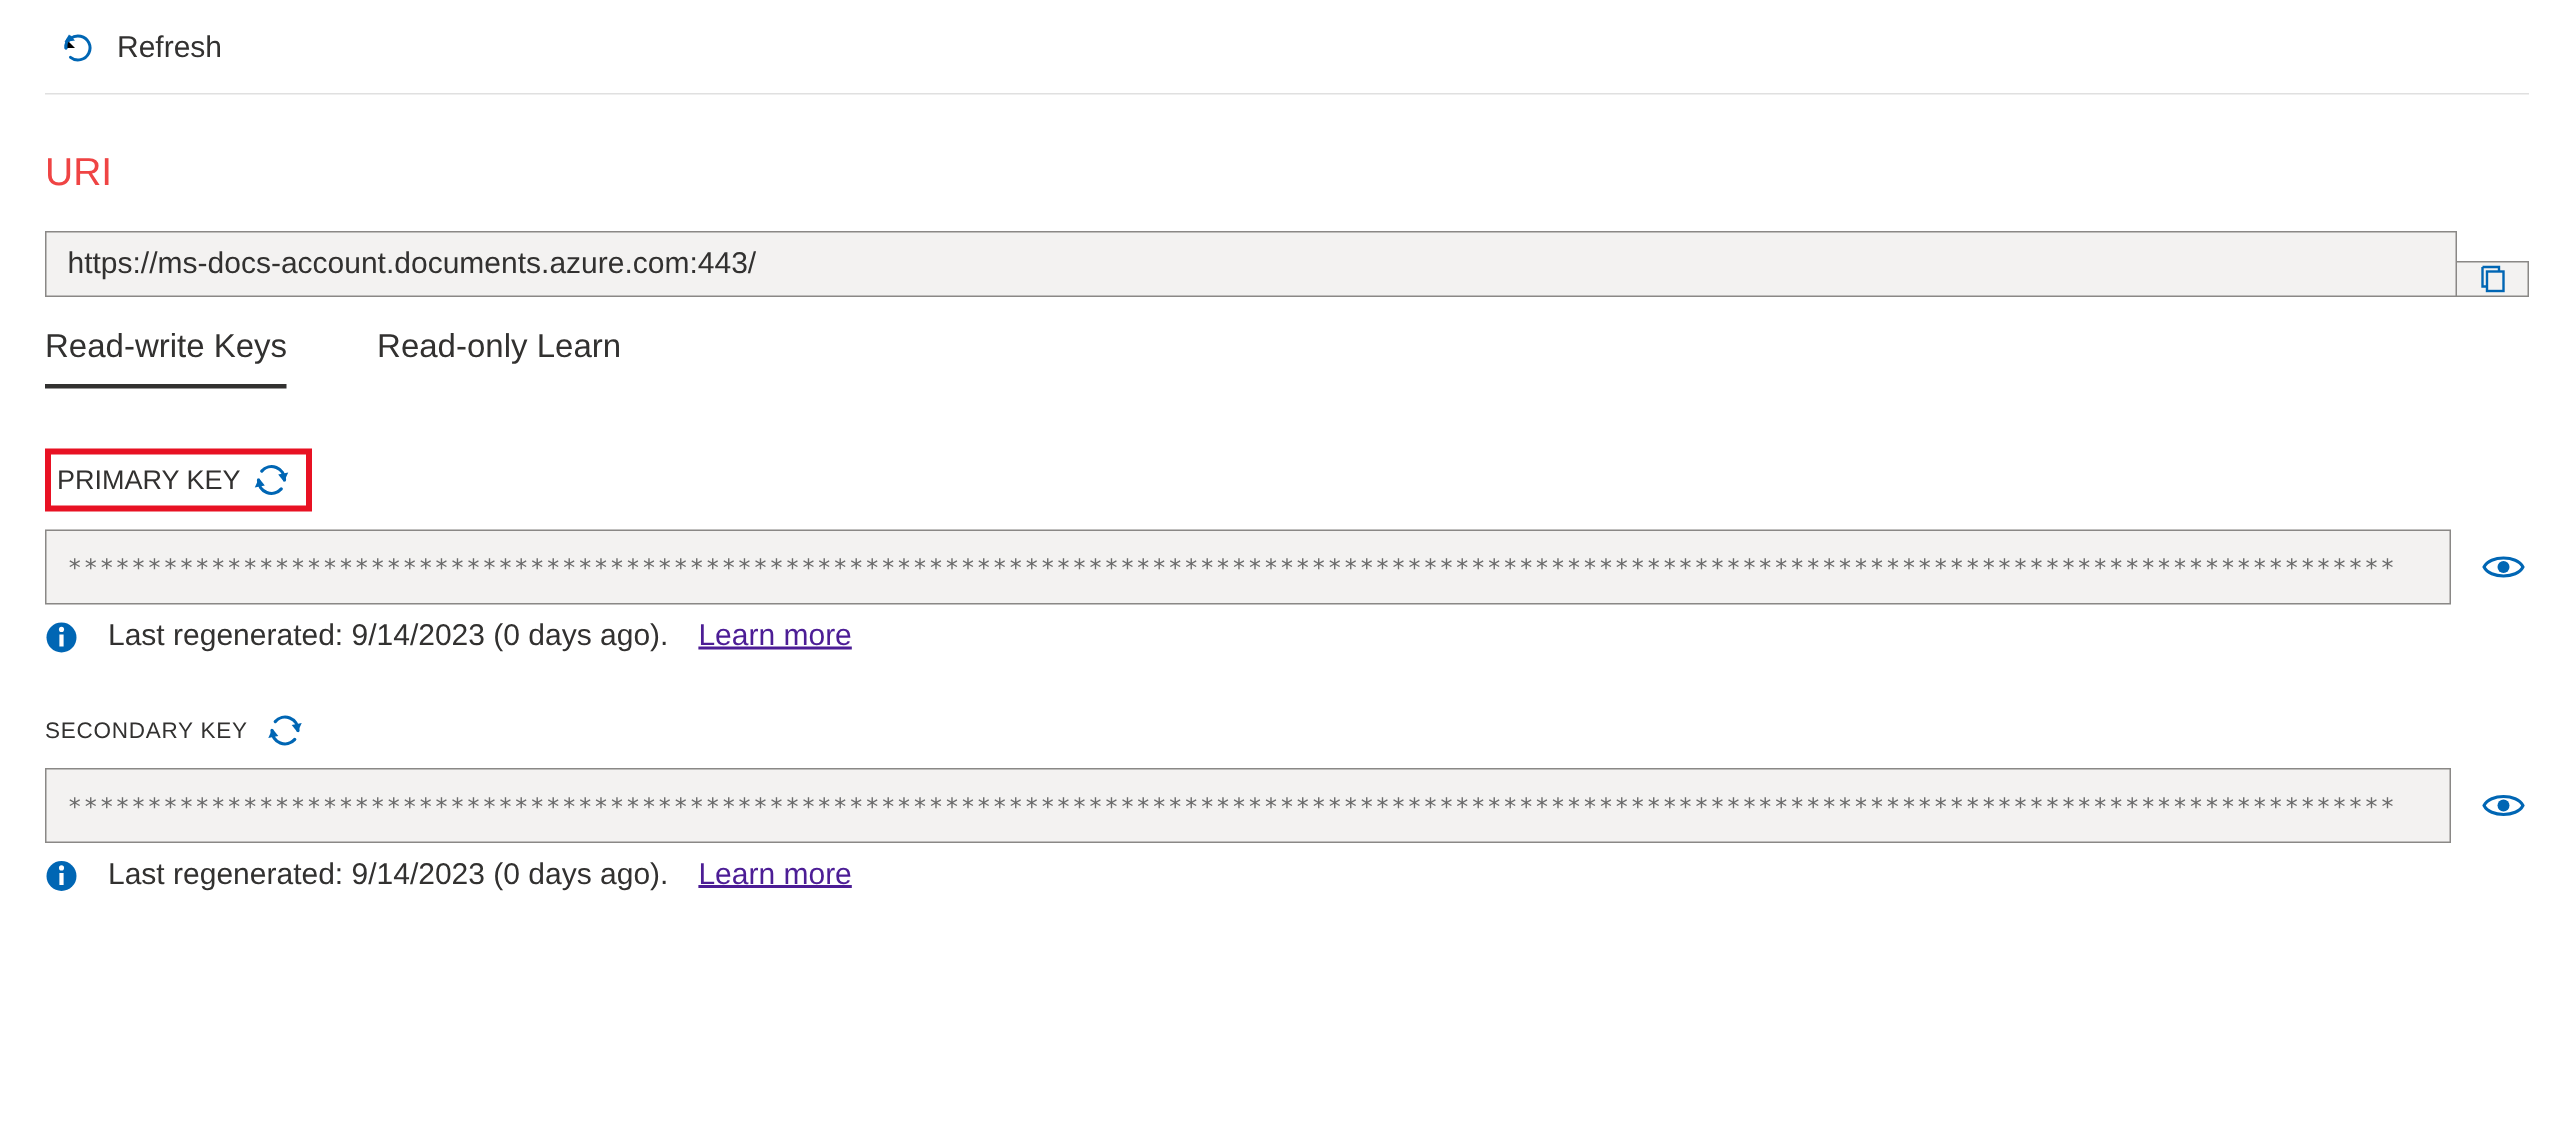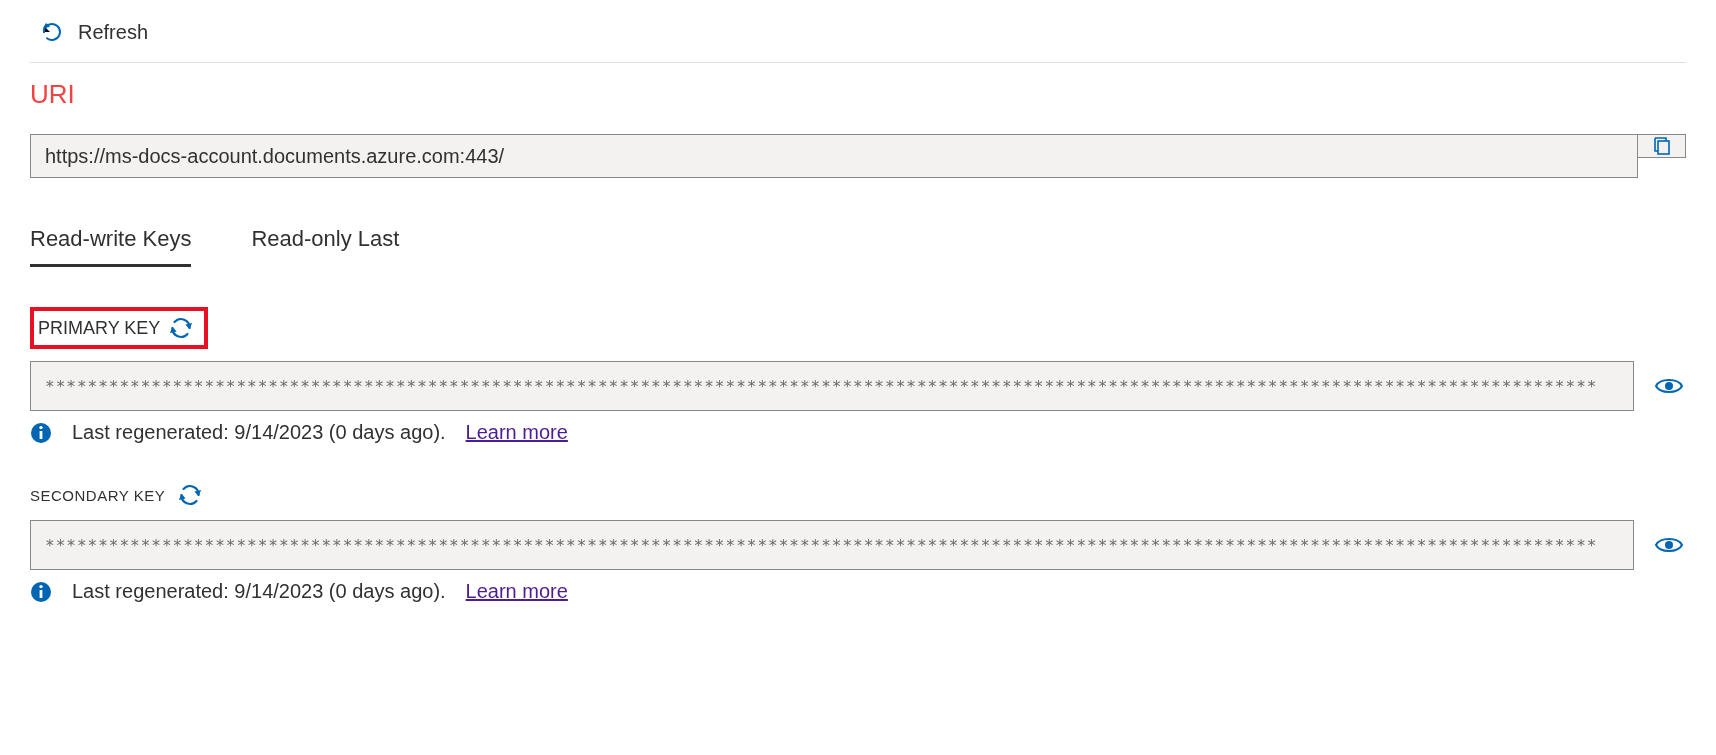--- a/index.html
+++ b/index.html
@@ -9,35 +9,35 @@
       color: #323130;
       padding: 10px 30px;
       font-size: 18px;
     }
     .toolbar {
       display: flex;
       align-items: center;
       gap: 14px;
       padding: 10px 10px 18px 10px;
       border-bottom: 1px solid #e0e0e0;
-      margin-bottom: 16px;
+      margin-bottom: 36px;
     }
     .toolbar .label {
       font-size: 20px;
       color: #323130;
     }
     .section-label {
       font-size: 26px;
       color: #ef4444;
       margin-bottom: 24px;
     }
     .input-row {
       display: flex;
-      align-items: flex-start;
-      margin-bottom: 48px;
+      align-items: flex-end;
+      margin-bottom: 20px;
     }
     .readonly-box {
       flex: 1;
       height: 44px;
       border: 1px solid #8a8886;
       background: #f3f2f1;
       padding: 0 14px;
       font-size: 20px;
       color: #323130;
       display: flex;
@@ -156,21 +156,21 @@
         <rect x="6" y="6" width="11" height="13" stroke="#0066b4" stroke-width="1.6" fill="none"></rect>
         <path d="M3 3 h11 v3 M3 3 v13 h3" stroke="#0066b4" stroke-width="1.6" fill="none"></path>
       </svg>
     </span>
   </div>
 </div>
 
 
 <div class="tabs">
   <div class="tab active">Read-write Keys</div>
-  <div class="tab">Read-only Last</div>
+  <div class="tab">Read-only Learn</div>
 </div>
 
 
 <div class="highlight-box">
   <span class="key-label">PRIMARY KEY</span>
   <span>
     <svg width="26" height="26" viewBox="0 0 24 24">
       <path d="M20 12 A8 8 0 0 0 6 6.5" stroke="#0066b4" stroke-width="2" fill="none" stroke-linecap="round"></path>
       <polygon points="21,12 17,8 25,8" fill="none"></polygon>
       <polygon points="18,4 22,10 14,9" fill="none"></polygon>

